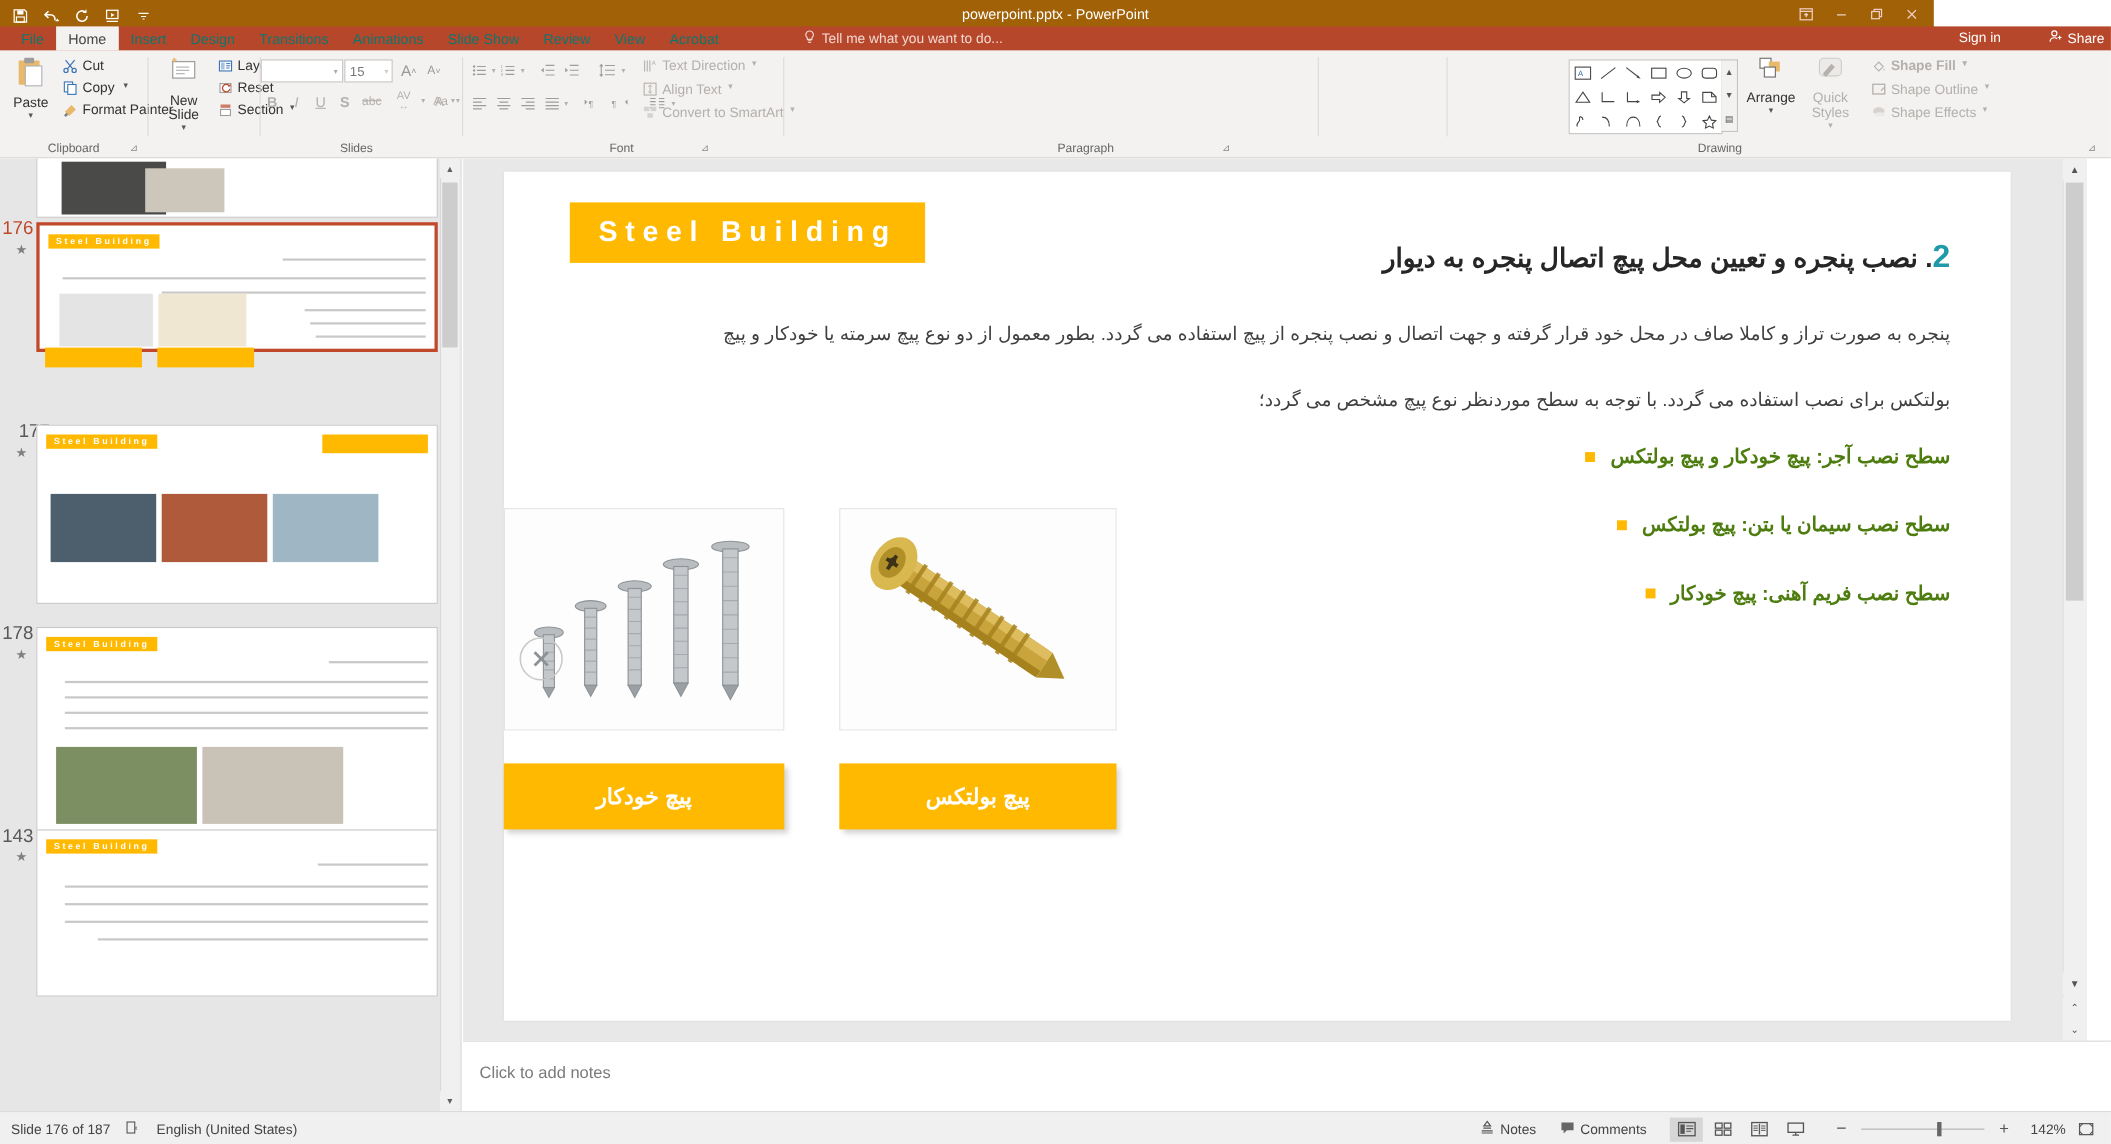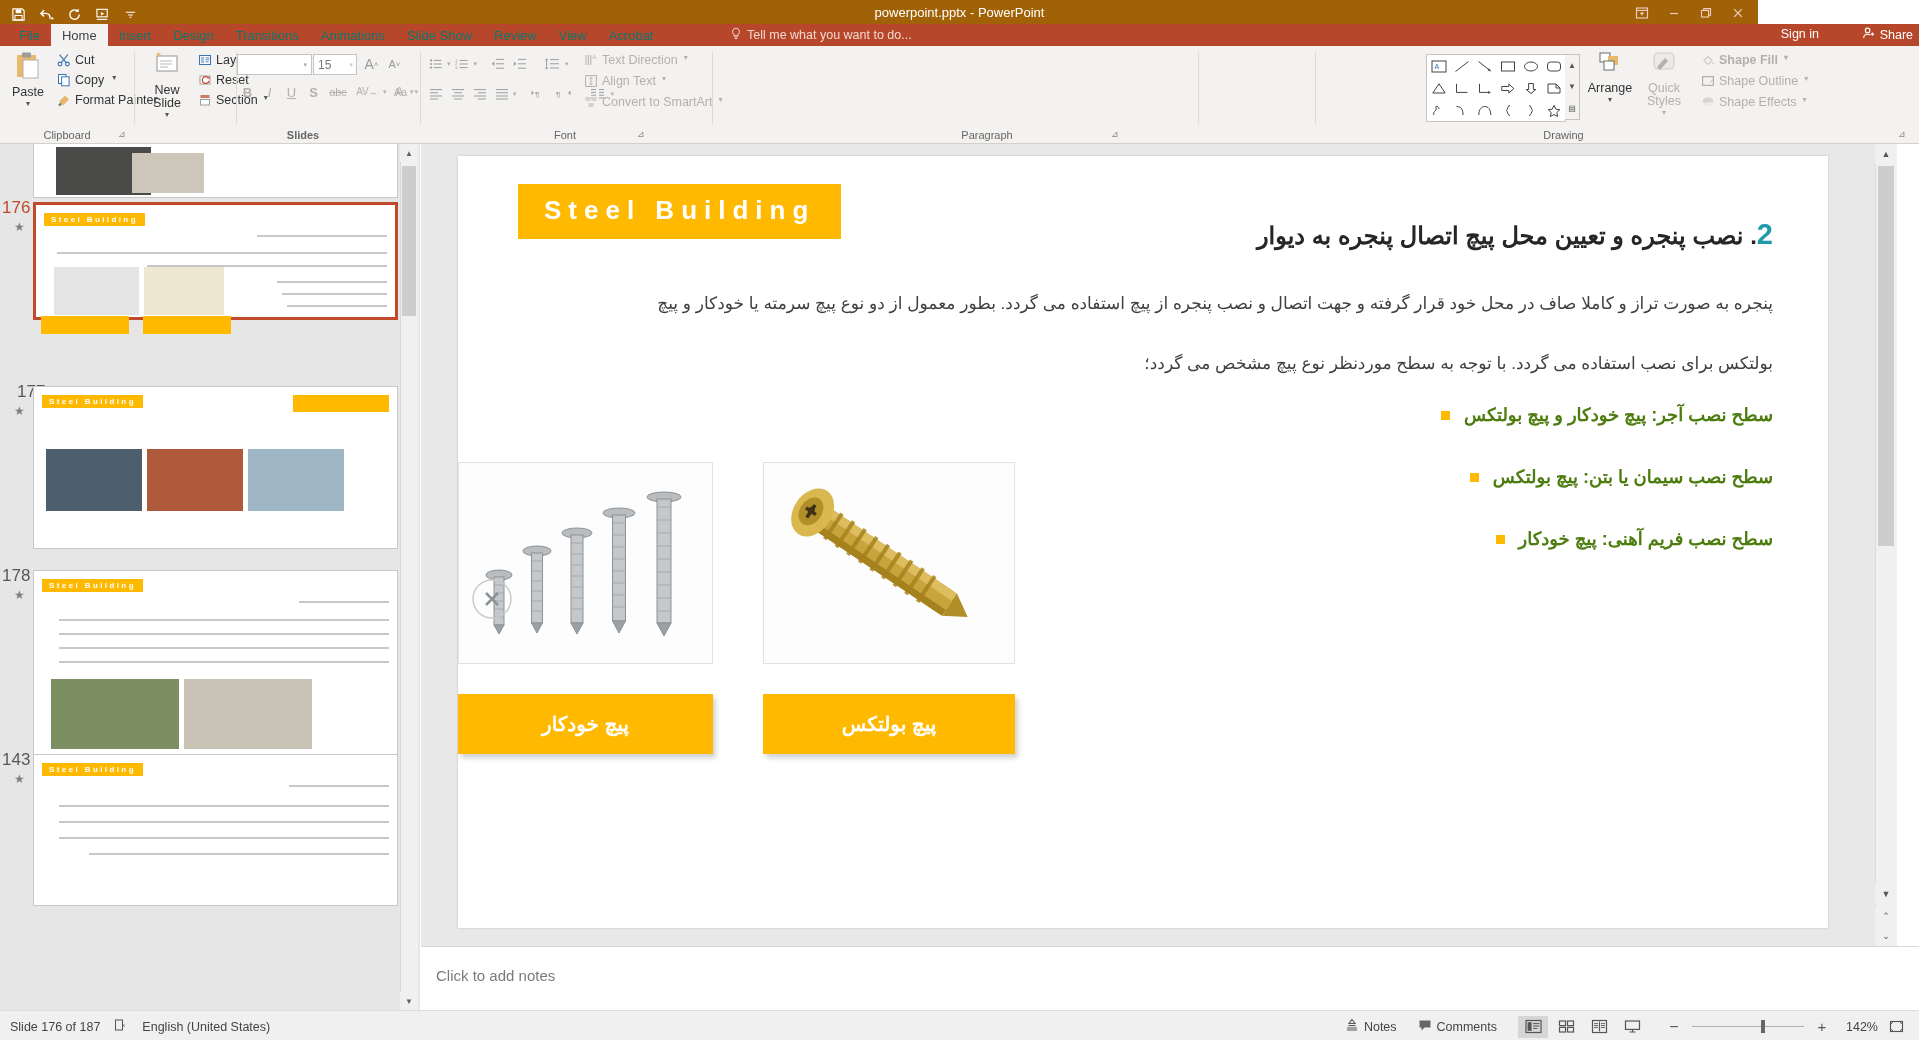--- a/index.html
+++ b/index.html
@@ -278,21 +278,21 @@
         <span>
           <svg width="14" height="14" viewBox="0 0 14 14">
               <rect x="2.5" y="2" width="9" height="3" fill="#c0492b" opacity=".7"></rect>
               <rect x="2.5" y="6.5" width="9" height="5.5" fill="#fff" stroke="#9d9d9d" stroke-width="1"></rect>
             </svg>
         </span>
         <span>Section</span>
         <span style="font-size:8px;color:#555;margin-left:2px;">▾</span>
       </div>
     </div>
-    <div class="grp-lbl" style="left:118px;width:100px;font-weight:bold;">Slides</div>
+    <div class="grp-lbl" style="left:139px;width:100px;">Slides</div>
   </div>
   <div class="grp-sep" style="left:236px;"></div>
 
   <div class="grp" style="left:237px;width:182px;">
     <div class="fld" style="position:absolute;left:0;top:8px;width:75px;display:flex;align-items:center;">
       <span style="flex:1;font-size:12px;padding-left:4px;color:#333;" placeholder=""></span>
       <span style="font-size:7px;color:#aaa;padding-right:4px;">▾</span>
     </div>
     <div class="fld" style="position:absolute;left:76px;top:8px;width:44px;display:flex;align-items:center;">
       <span style="flex:1;font-size:12px;padding-left:4px;color:#777;">15</span>
@@ -317,21 +317,21 @@
         </div>
       <div class="fbtn">
           <u>U</u>
         </div>
       <div class="fbtn">
           <b>S</b>
         </div>
       <div class="fbtn" style="width:26px;">
           <s style="font-size:11px;">abc</s>
         </div>
-      <div class="fbtn" style="width:30px;flex-direction:row;line-height:8px;">
+      <div class="fbtn" style="width:30px;flex-direction:column;line-height:8px;">
         <span style="font-size:10px;">AV</span>
           <span style="font-size:9px;">↔</span>
       </div>
       <span style="font-size:7px;color:#b4b0ad;">▾</span>
       <div class="fbtn" style="width:26px;">
           <span style="font-size:11px;">Aa</span>
         </div>
       <span style="font-size:7px;color:#b4b0ad;">▾</span>
     </div>
     <div style="position:absolute;left:152px;top:36px;display:flex;align-items:center;">

